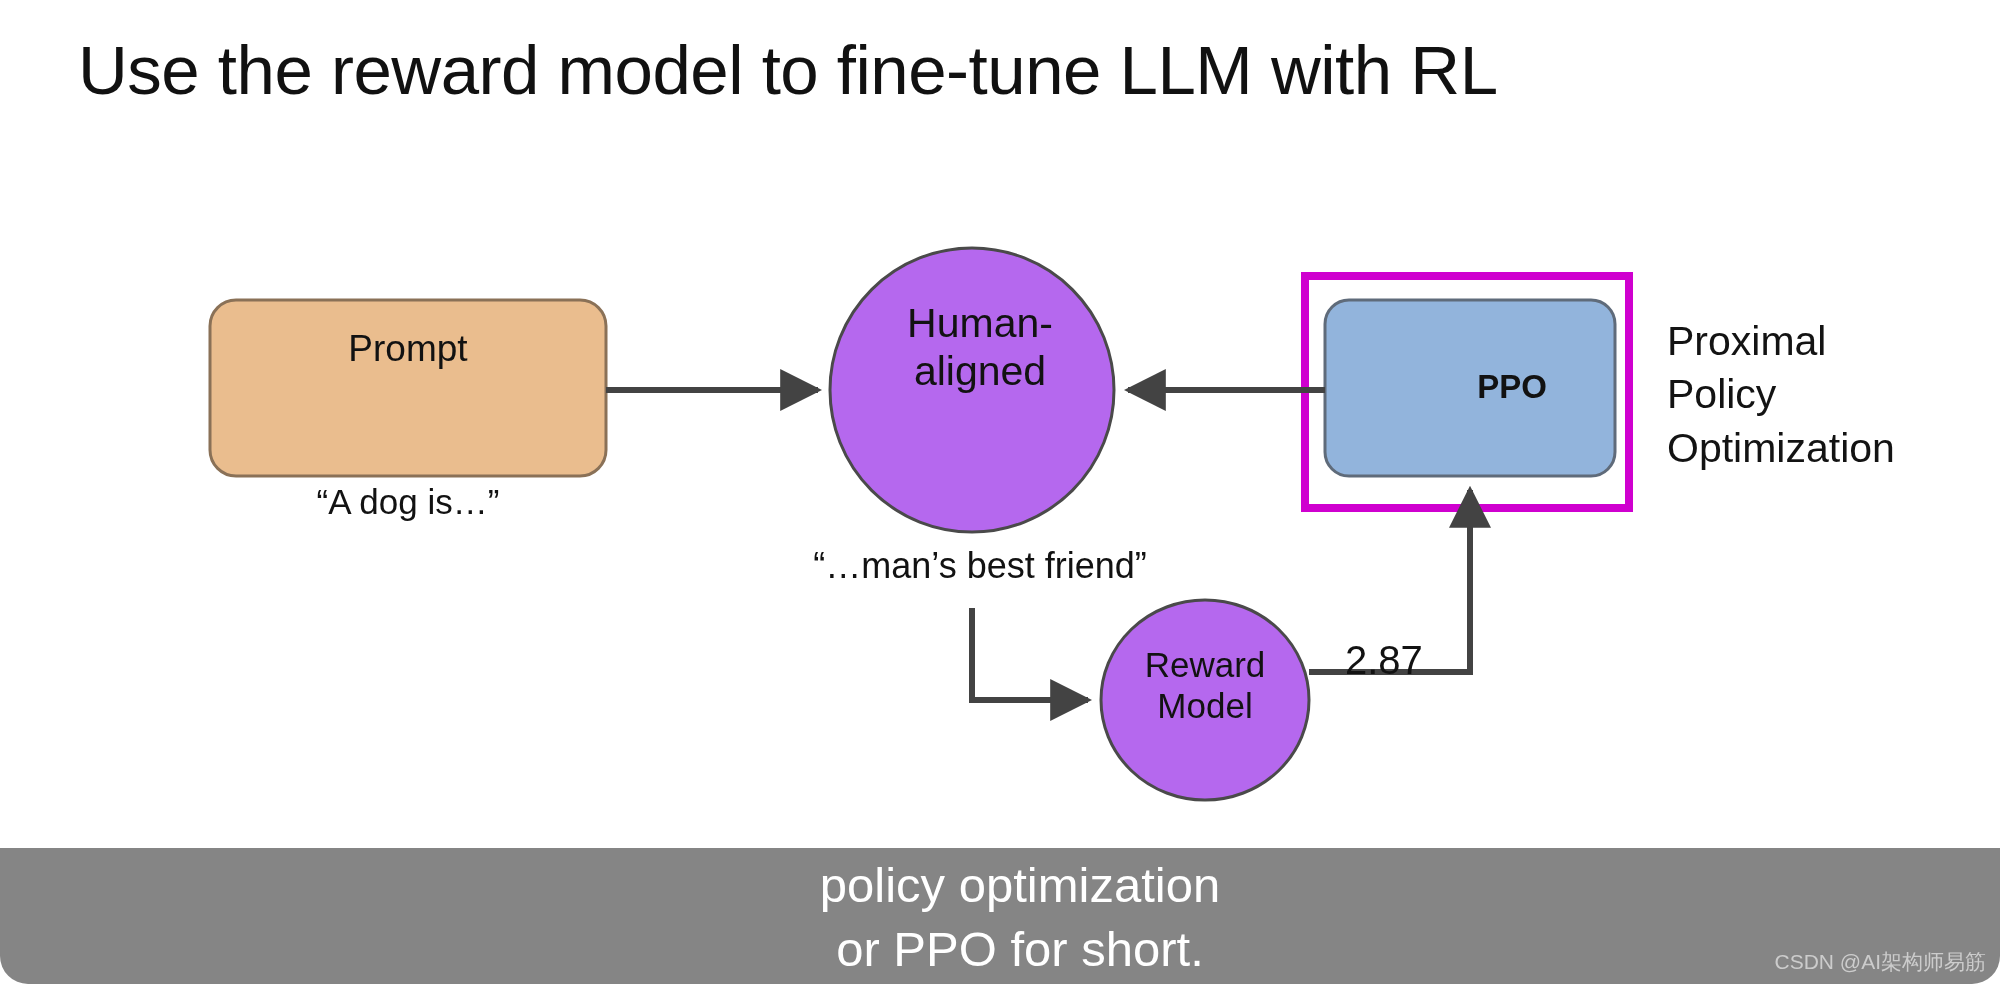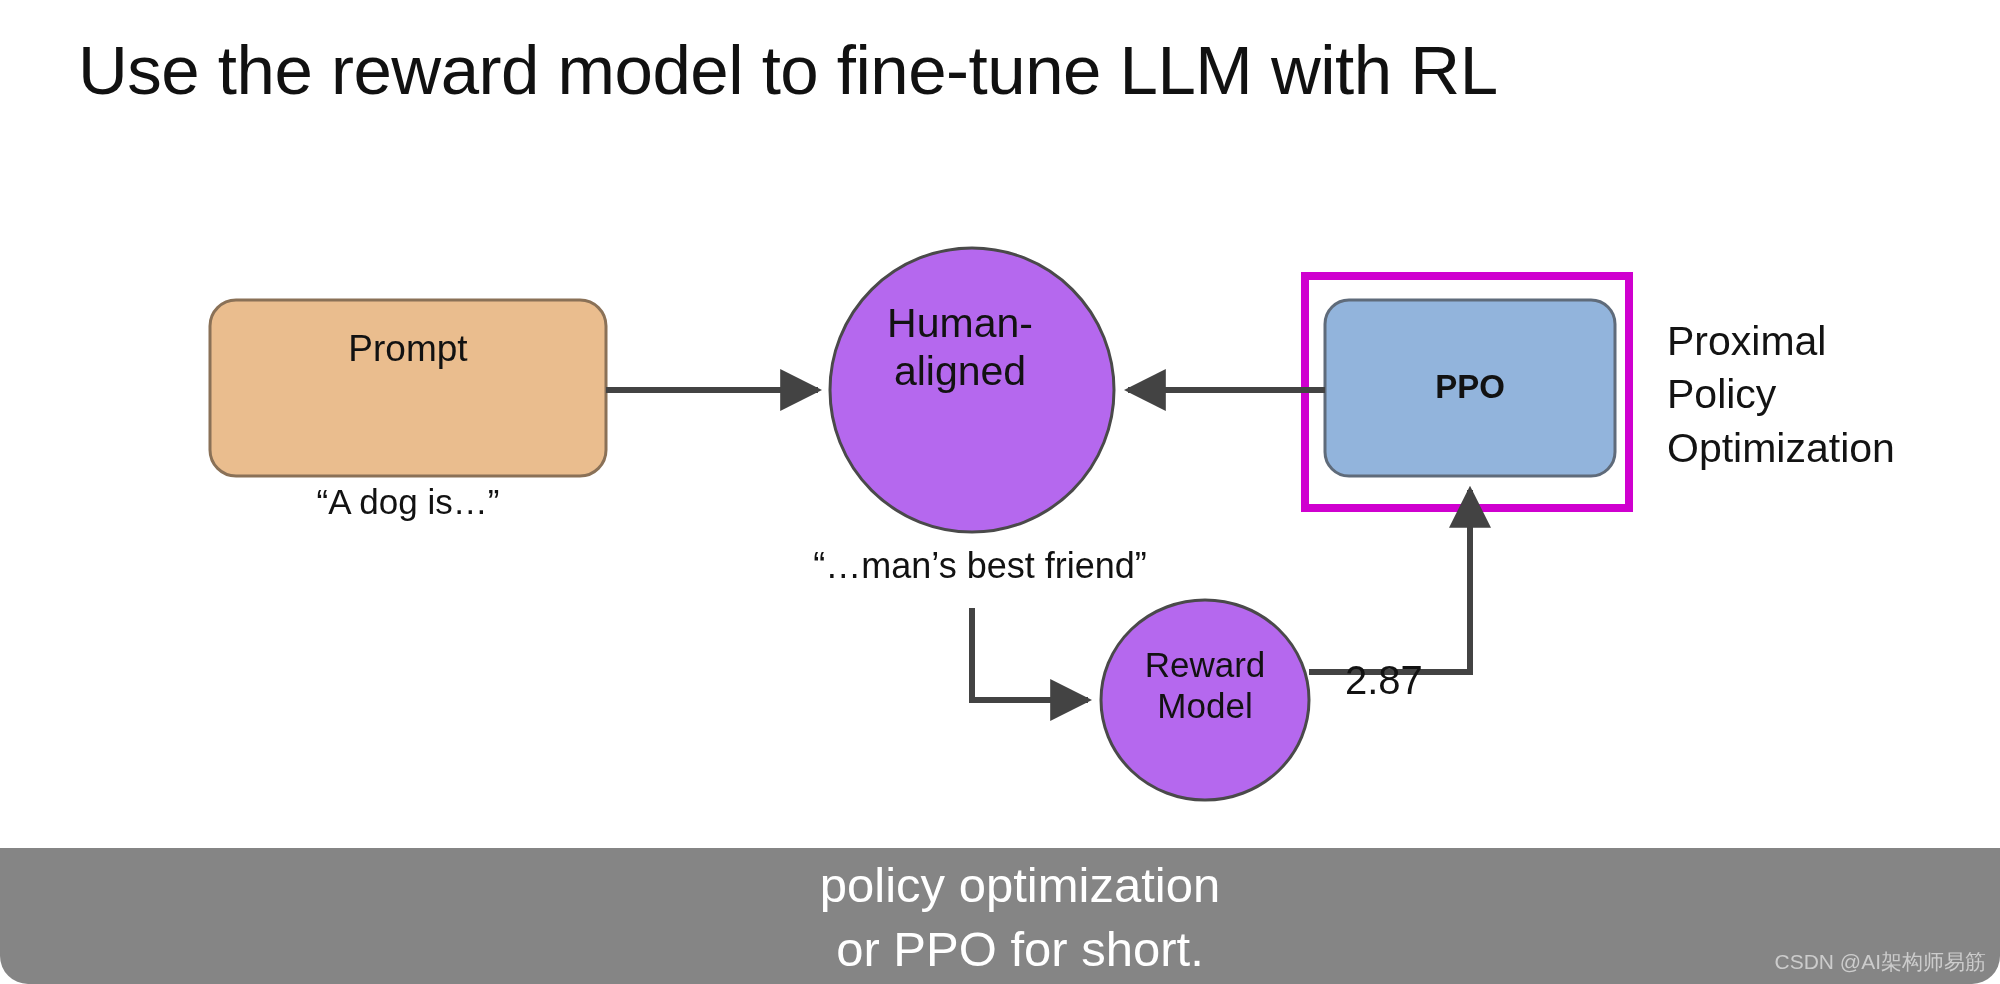--- a/index.html
+++ b/index.html
@@ -49,27 +49,27 @@
     line-height: 1.16;
     pointer-events: none;
   }
   .label-prompt {
     left: 210px;
     top: 328px;
     width: 396px;
     font-size: 37px;
   }
   .label-llm {
-    left: 820px;
+    left: 840px;
     top: 300px;
     width: 280px;
     font-size: 41px;
   }
   .label-ppo {
-    left: 1325px;
+    left: 1367px;
     top: 368px;
     width: 290px;
     font-size: 33px;
     font-weight: bold;
   }
   .label-reward {
     left: 1105px;
     top: 645px;
     width: 200px;
     font-size: 35px;
@@ -105,21 +105,20 @@
     white-space: nowrap;
   }
 
   
   .reward-value {
     position: absolute;
     left: 1345px;
     top: 638px;
     font-size: 40px;
     color: #121212;
-    margin-top: 20px;
   }
 
   
   #caption-bar {
     position: absolute;
     left: 0;
     top: 848px;
     width: 2000px;
     height: 136px;
     background: #858585;

